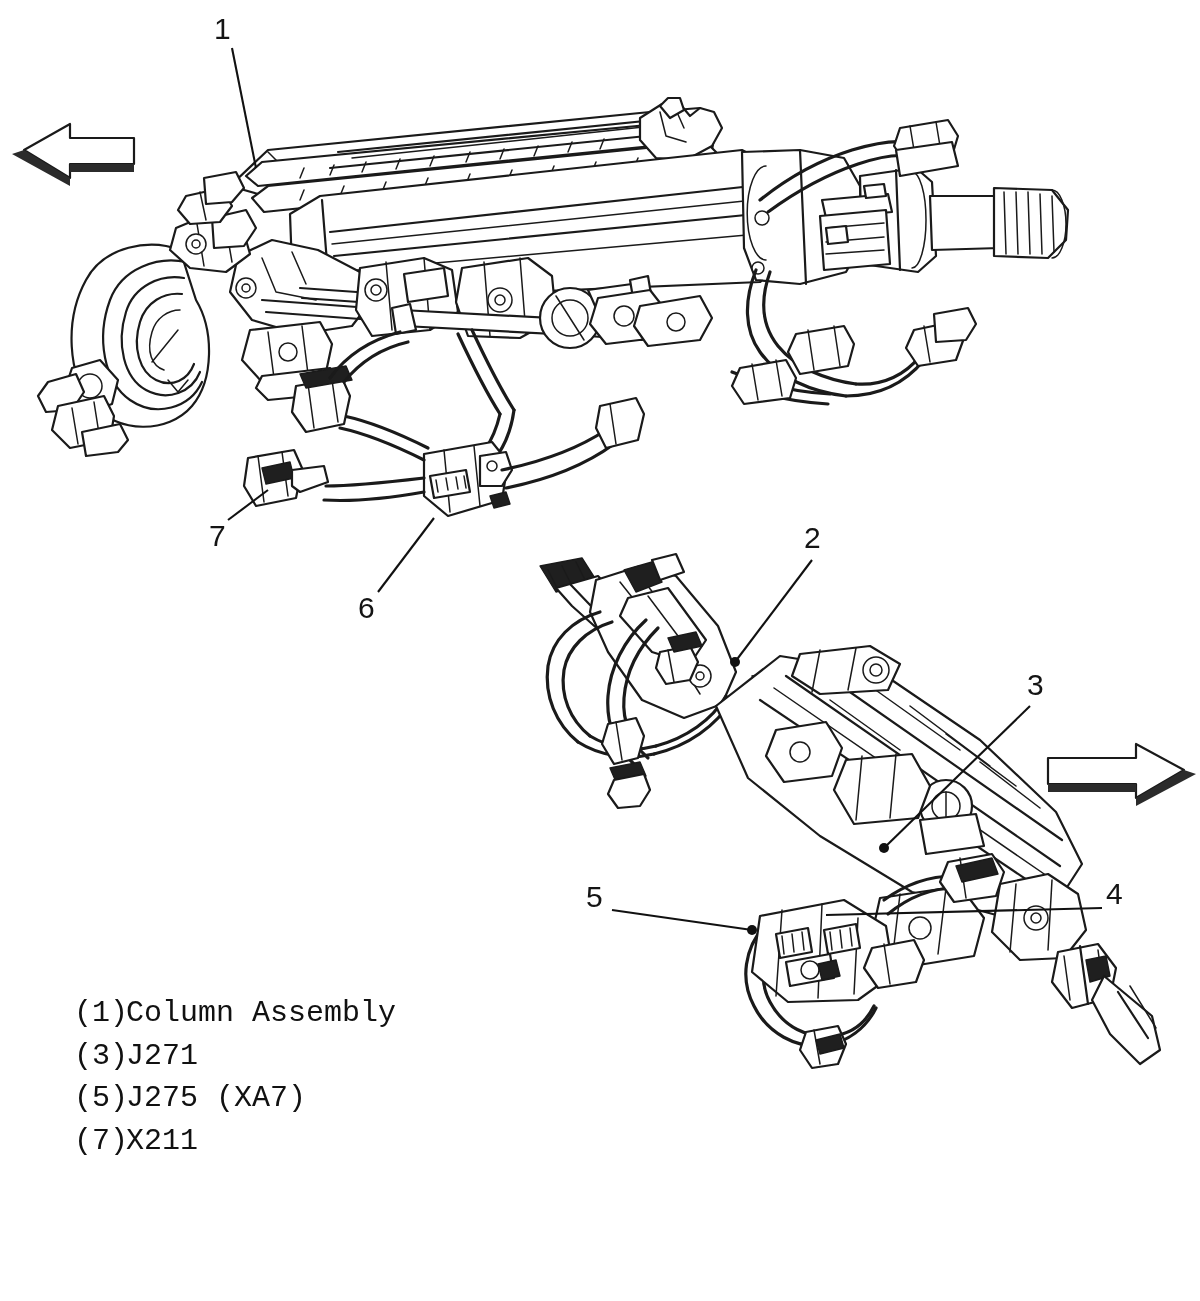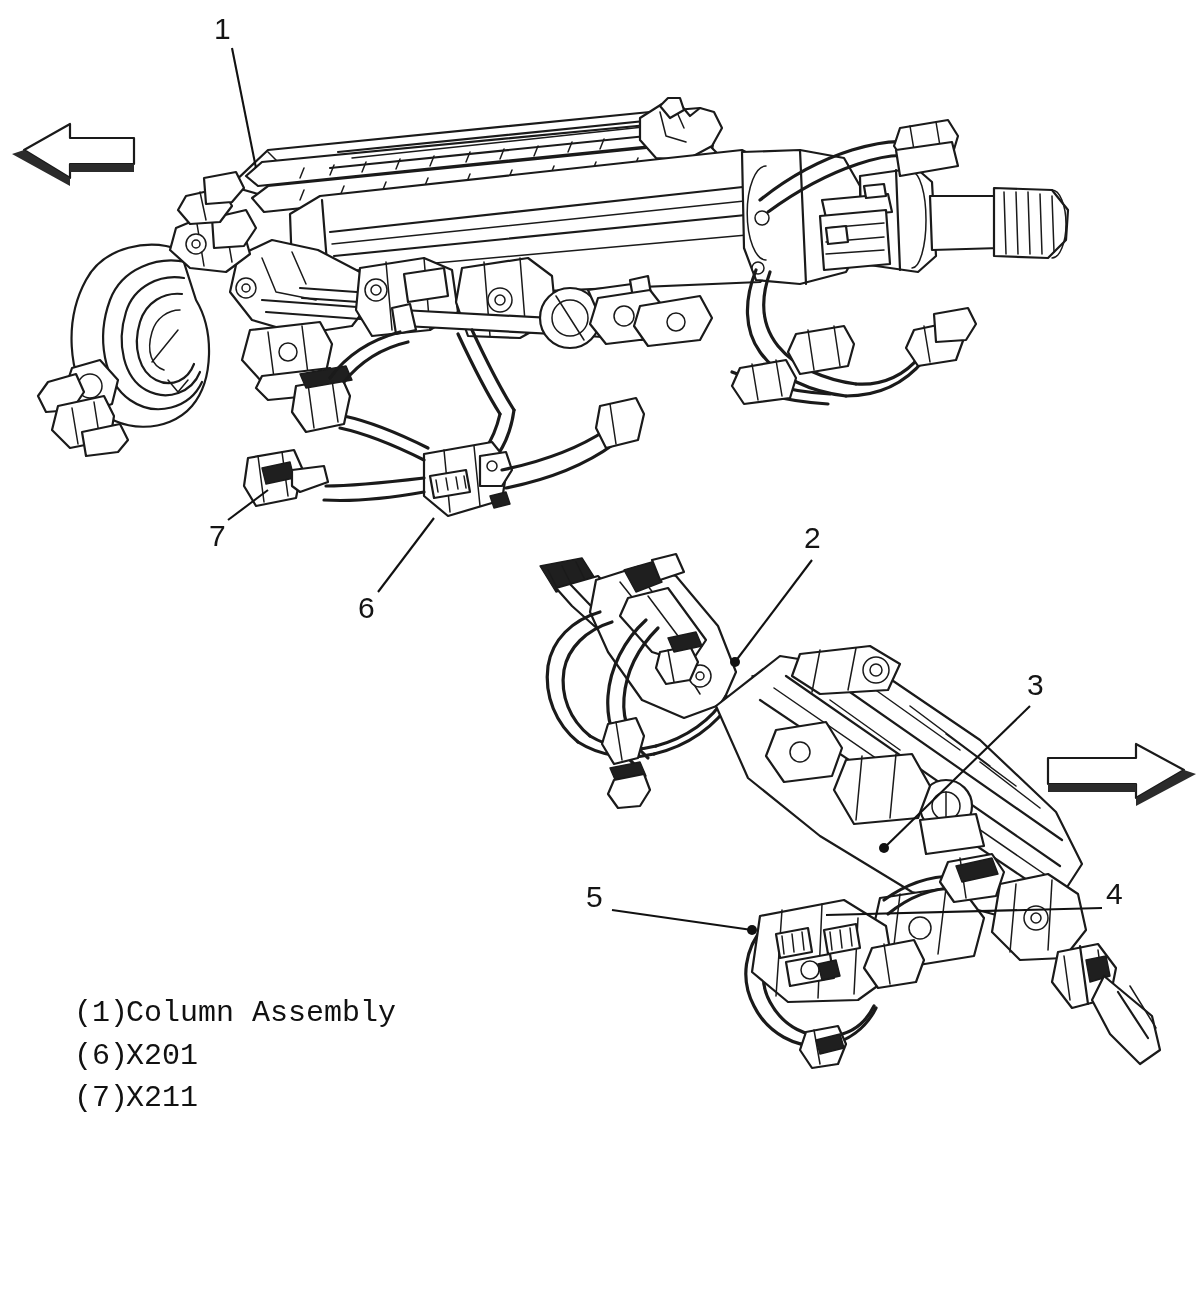--- a/index.html
+++ b/index.html
@@ -380,18 +380,21 @@
 <div class="lbl" style="left:1106px;top:879px;">4</div>
 <div class="lbl" style="left:586px;top:882px;">5</div>
 <div class="lbl" style="left:358px;top:593px;">6</div>
 <div class="lbl" style="left:209px;top:521px;">7</div>
 
 <div class="legend">
   <div class="legend-row">
     <span class="lg-num">(1)</span><span>Column Assembly</span>
   </div>
   <div class="legend-row">
-    <span class="lg-num">(6)</span><span>X201</span>
+    <span class="lg-num">(3)</span><span>J271</span>
+  </div>
+  <div class="legend-row">
+    <span class="lg-num">(5)</span><span>J275 (XA7)</span>
   </div>
   <div class="legend-row">
     <span class="lg-num">(7)</span><span>X211</span>
   </div>
 </div>
 
 </body></html>

